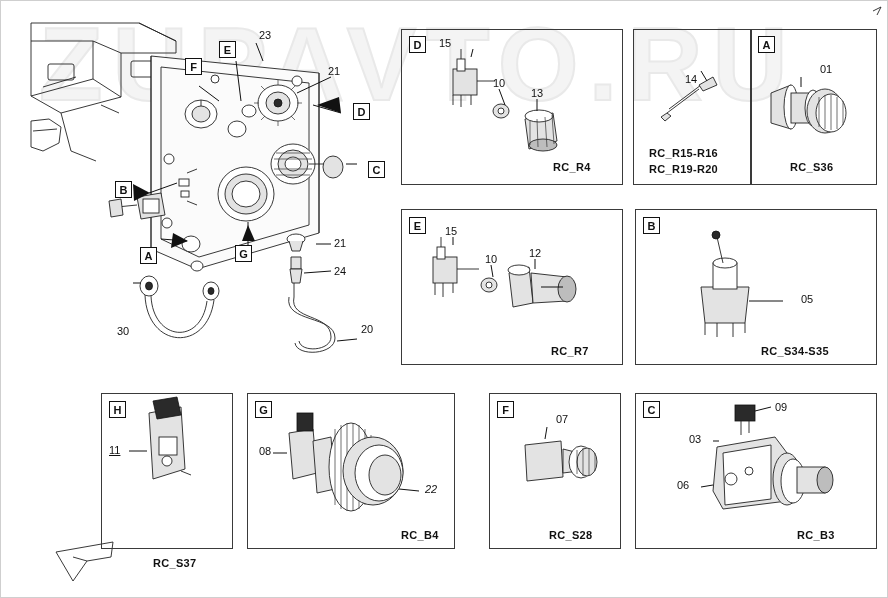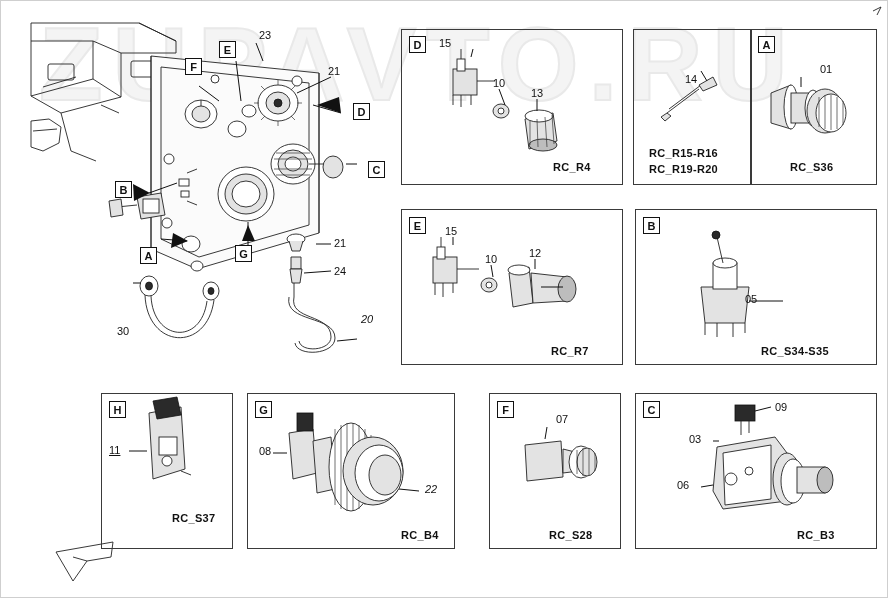--- a/index.html
+++ b/index.html
@@ -356,47 +356,47 @@
   <div class="tag" style="left:352px;top:102px;">D</div>
   <div class="tag" style="left:367px;top:160px;">C</div>
   <div class="tag" style="left:114px;top:180px;">B</div>
   <div class="tag" style="left:139px;top:246px;">A</div>
   <div class="tag" style="left:234px;top:244px;">G</div>
 
   <div class="num" style="left:258px;top:28px;">23</div>
   <div class="num" style="left:327px;top:64px;">21</div>
   <div class="num" style="left:333px;top:236px;">21</div>
   <div class="num" style="left:333px;top:264px;">24</div>
-  <div class="num" style="left:360px;top:312px;font-style:italic;">20</div>
+  <div class="num" style="left:360px;top:322px;">20</div>
   <div class="num" style="left:116px;top:324px;">30</div>
 
   <div class="num" style="left:438px;top:36px;">15</div>
   <div class="num" style="left:492px;top:76px;">10</div>
   <div class="num" style="left:530px;top:86px;">13</div>
 
   <div class="num" style="left:684px;top:72px;">14</div>
   <div class="num" style="left:792px;top:62px;padding-left:27px;">01</div>
 
   <div class="num" style="left:444px;top:224px;">15</div>
   <div class="num" style="left:484px;top:252px;">10</div>
   <div class="num" style="left:528px;top:246px;">12</div>
 
-  <div class="num" style="left:744px;top:292px;">05</div>
+  <div class="num" style="left:800px;top:292px;">05</div>
   <div class="num" style="left:108px;top:443px;text-decoration:underline;">11</div>
   <div class="num" style="left:258px;top:444px;">08</div>
   <div class="num" style="left:424px;top:482px;font-style:italic;">22</div>
   <div class="num" style="left:536px;top:412px;margin-left:19px;">07</div>
   <div class="num" style="left:774px;top:400px;">09</div>
   <div class="num" style="left:688px;top:432px;">03</div>
   <div class="num" style="left:676px;top:478px;">06</div>
 
   <div class="pcode" style="left:552px;top:160px;">RC_R4</div>
   <div class="pcode" style="left:648px;top:146px;">RC_R15-R16</div>
   <div class="pcode" style="left:648px;top:162px;">RC_R19-R20</div>
   <div class="pcode" style="left:789px;top:160px;">RC_S36</div>
   <div class="pcode" style="left:550px;top:344px;">RC_R7</div>
   <div class="pcode" style="left:760px;top:344px;">RC_S34-S35</div>
-  <div class="pcode" style="left:152px;top:511px;margin-left:19px;">RC_S37</div>
+  <div class="pcode" style="left:152px;top:556px;">RC_S37</div>
   <div class="pcode" style="left:400px;top:528px;">RC_B4</div>
   <div class="pcode" style="left:548px;top:528px;">RC_S28</div>
   <div class="pcode" style="left:796px;top:528px;text-align:right;">RC_B3</div>
 
 </div>
 
 </body></html>

